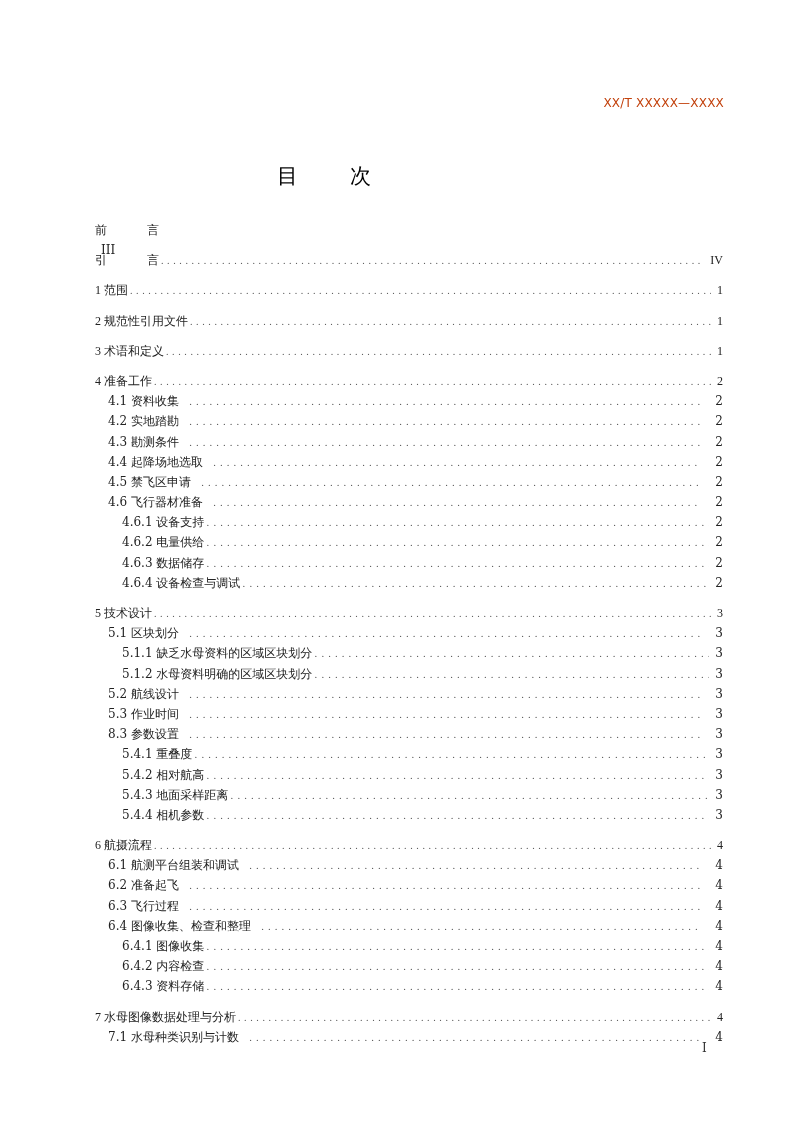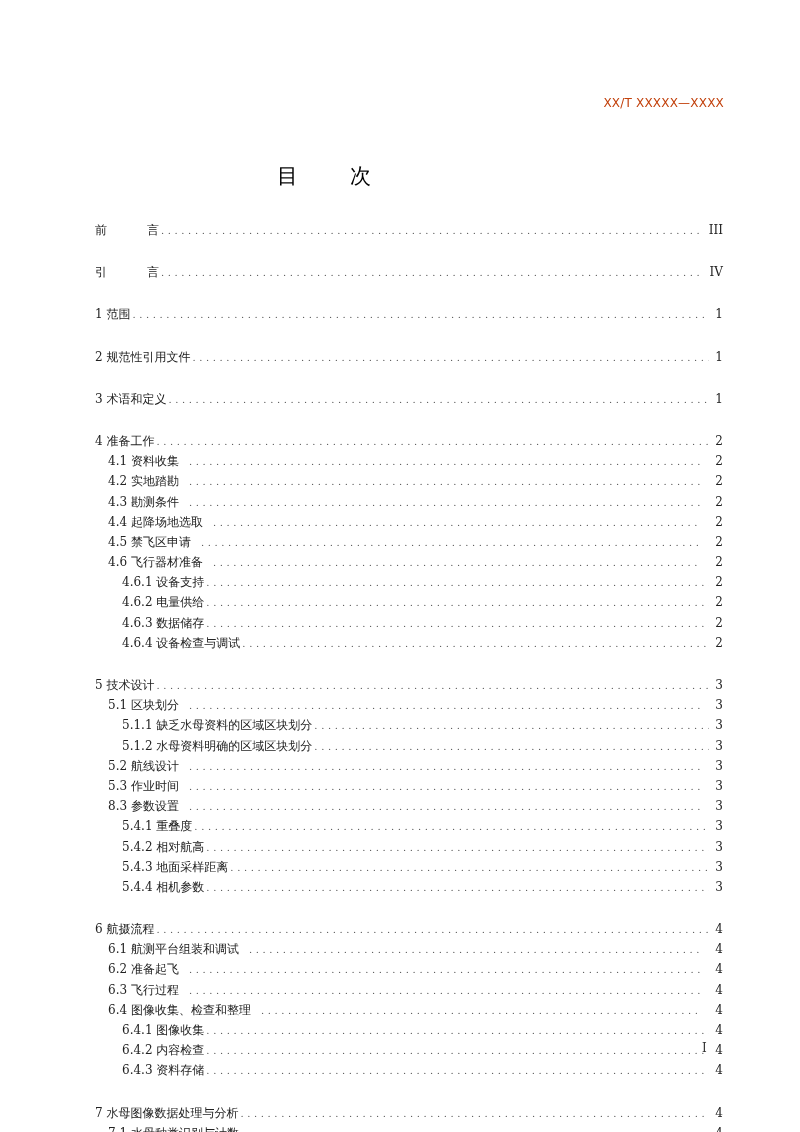--- a/index.html
+++ b/index.html
@@ -6,22 +6,22 @@
   body { width: 800px; height: 1132px; position: relative; overflow: hidden;
          font-family: "DejaVu Serif", "Liberation Serif", serif; color: #222; }
   .header-code { position: absolute; top: 96px; right: 76px; font-size: 12px;
                  font-family: "DejaVu Sans", "Liberation Sans", sans-serif; color: #c2410c; letter-spacing: 0.2px; margin-left: 36px; }
   .title { position: absolute; top: 162px; left: 0; width: 648px; text-align: center;
            font-size: 21px; font-family: "DejaVu Sans", "Liberation Sans", sans-serif; color: #000; }
   .title span { display: inline-block; }
   .title .gap { width: 52px; }
   .toc { position: absolute; top: 220px; left: 95px; width: 628px; }
   .row { display: flex; align-items: baseline; height: 20.2px; font-size: 12px; line-height: 20px; white-space: nowrap; }
-  .row.top { margin-top: 22px; }
-  .row.first { margin-top: 0; }
+  .row.top { margin-top: 10px; font-family: Liberation Serif, serif; }
+  .row.first { margin-top: 0; flex-direction: column; }
   .row .label { flex: 0 0 auto; padding-right: 2px; }
   .row .dots { flex: 1 1 auto; overflow: hidden; color: #555; letter-spacing: 3.6px; font-size: 10px; }
   .row .dots::before { content: "......................................................................................................................................................................."; }
   .row .page { flex: 0 0 auto; padding-left: 6px; text-align: right; }
   .lvl1 { padding-left: 0; }
   .lvl2 { padding-left: 13px; gap: 8px; }
   .lvl3 { padding-left: 27px; }
   .wide .label .a { display: inline-block; width: 52px; }
   .page-num { position: absolute; top: 1041px; left: 702px; font-size: 12px; color: #333; }
 </style>

